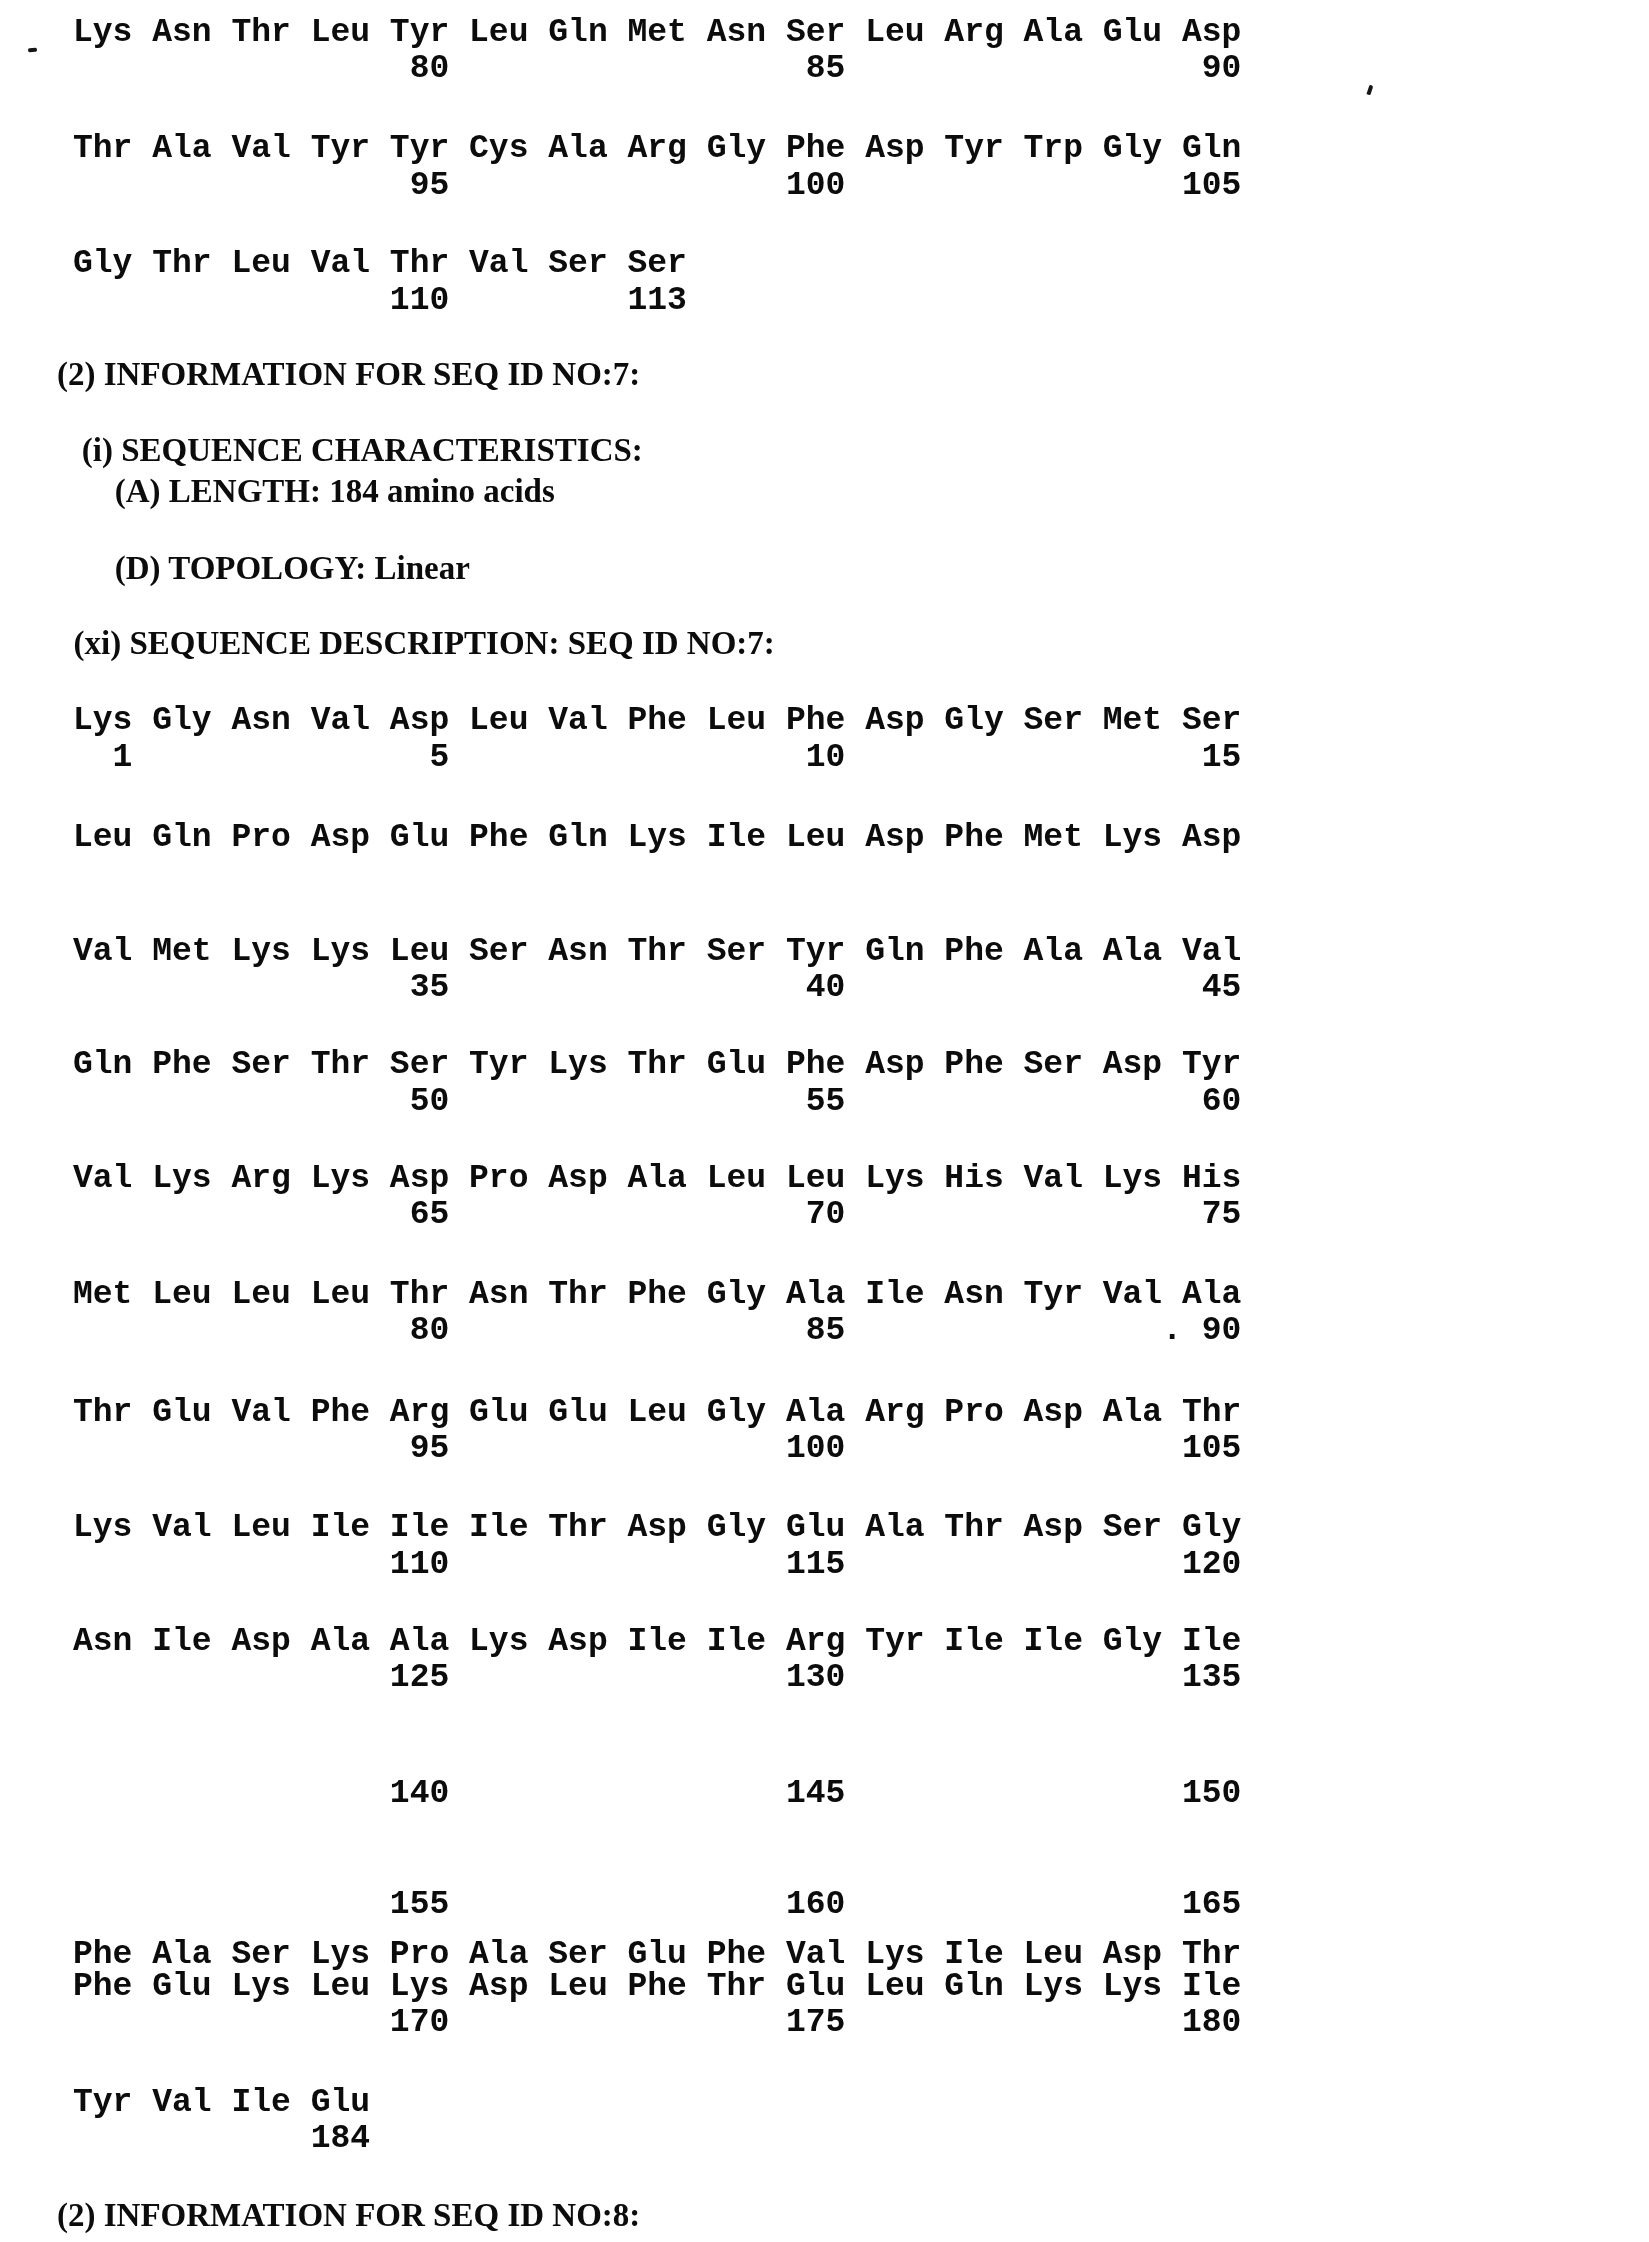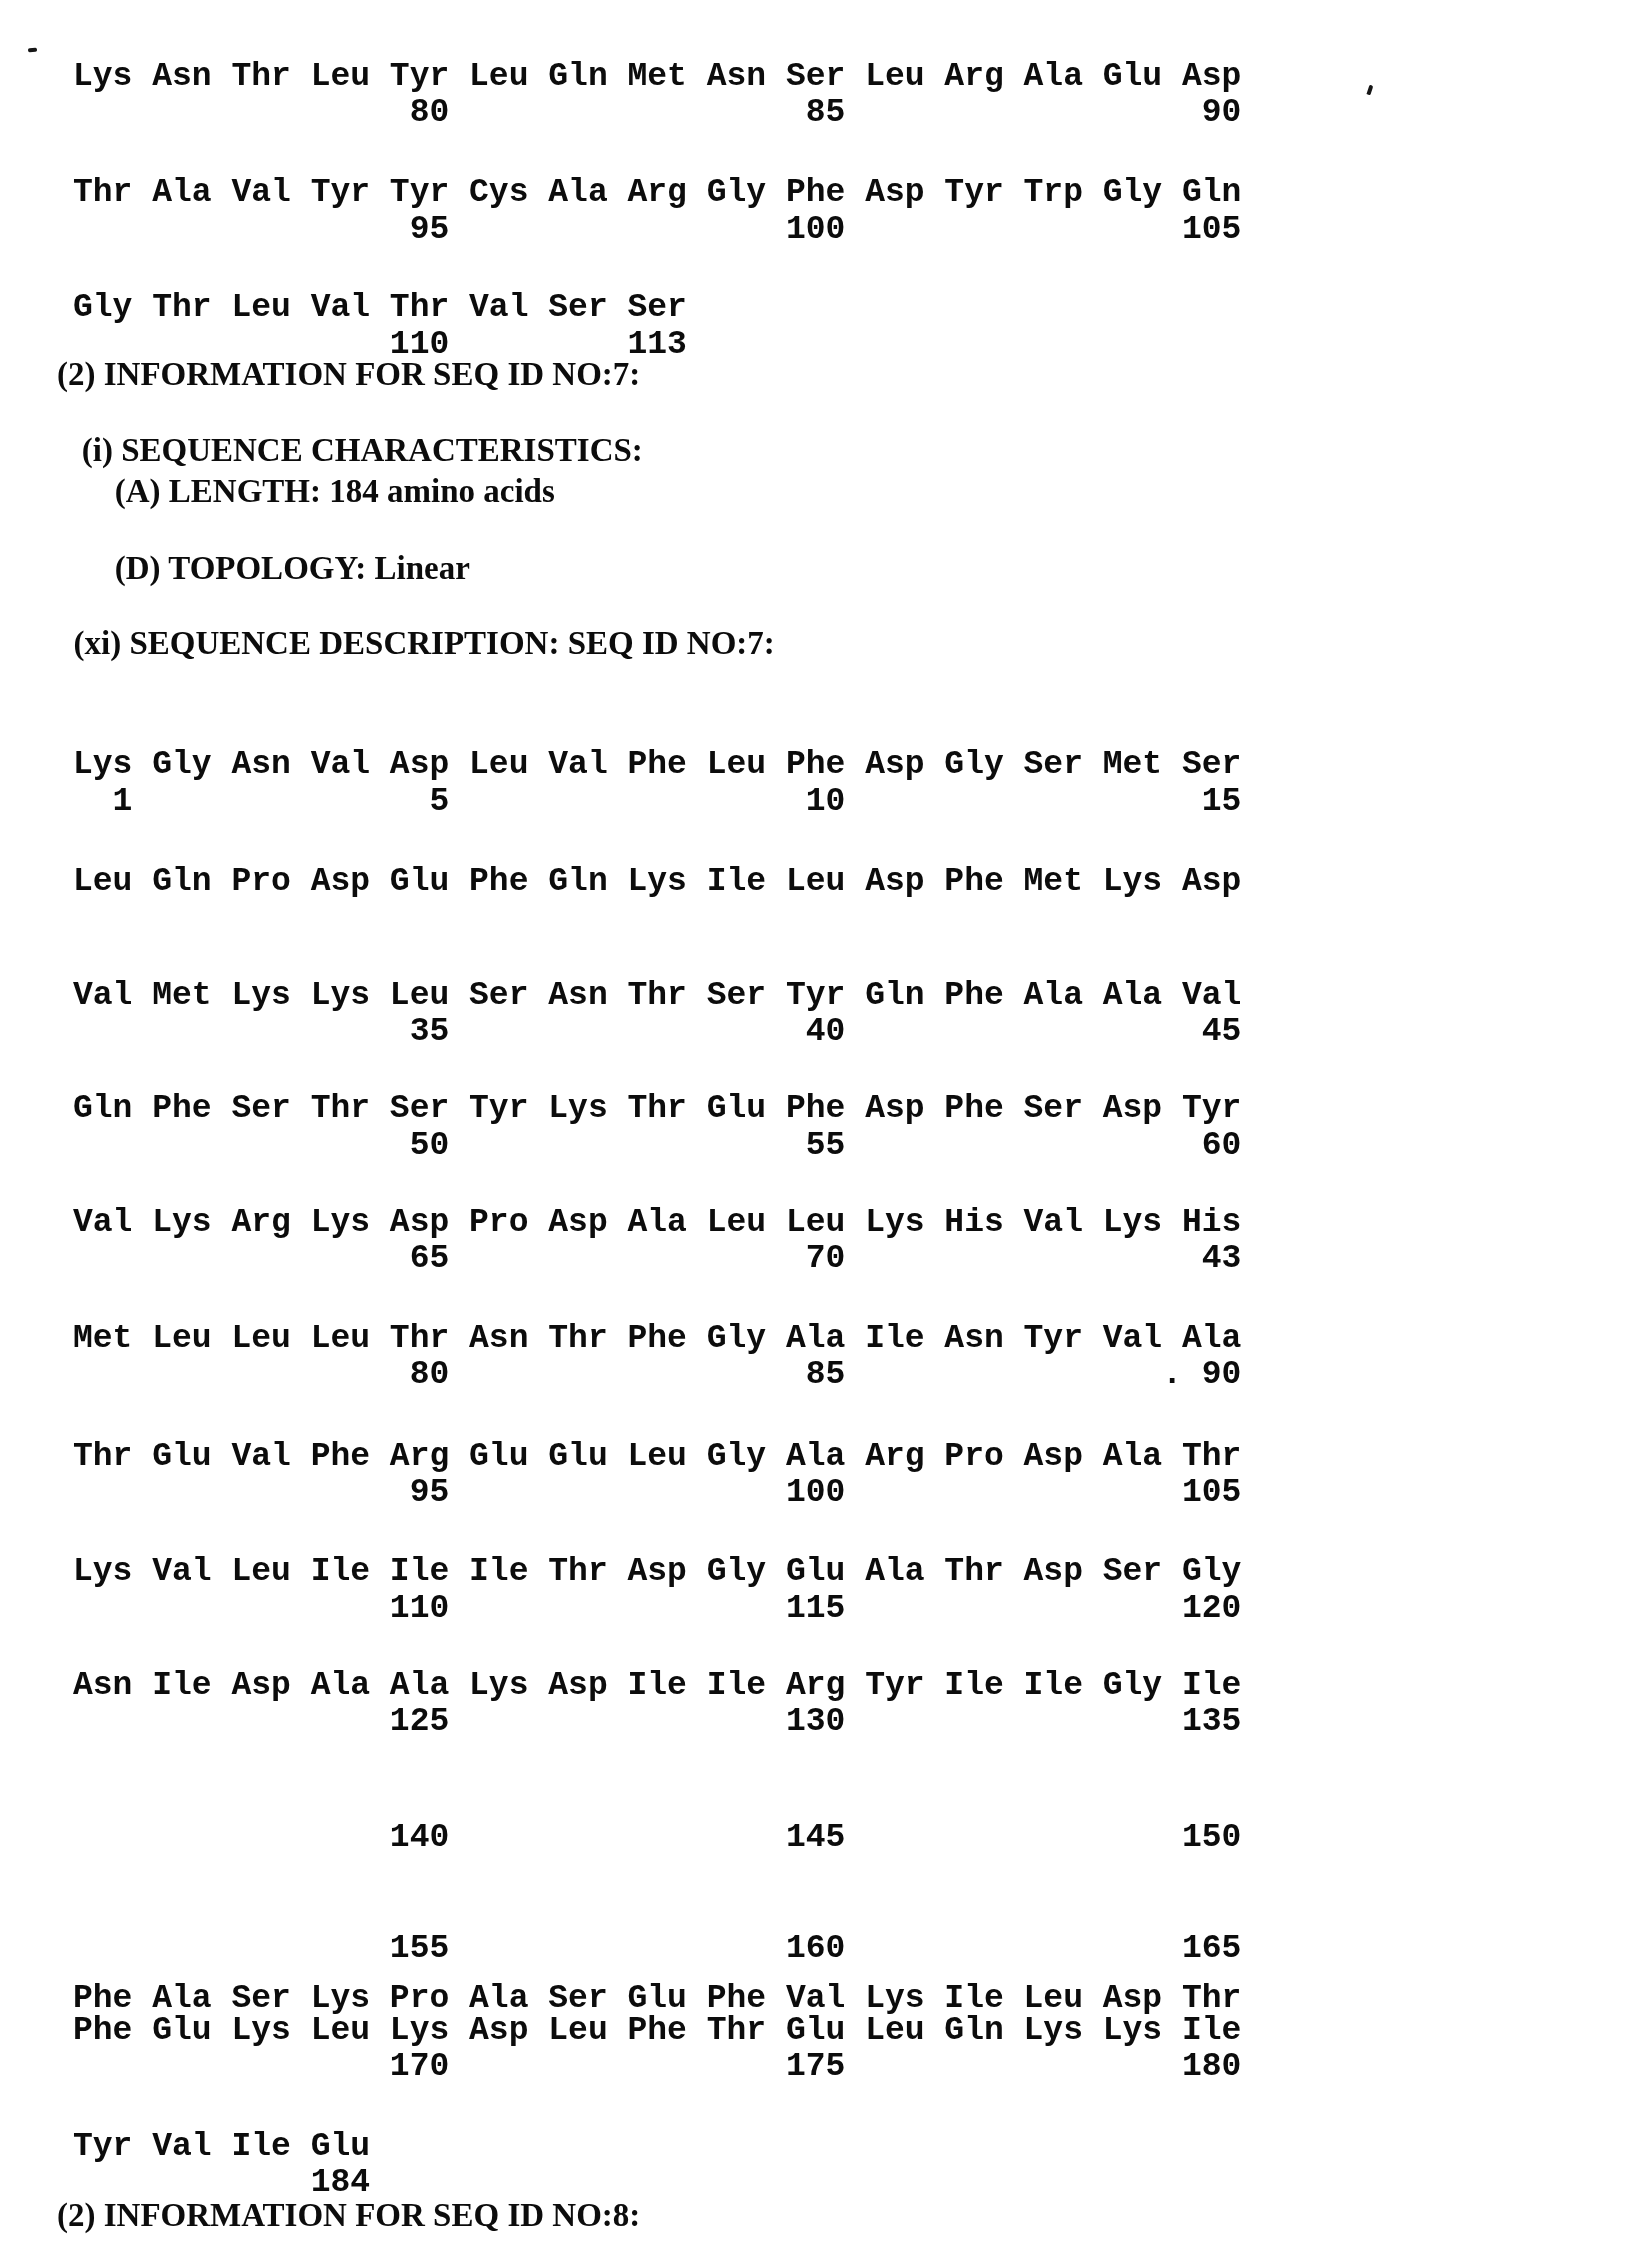--- a/index.html
+++ b/index.html
@@ -18,21 +18,21 @@
   .ln {
     position: absolute;
     white-space: pre;
     font-family: "Liberation Mono", "DejaVu Sans Mono", monospace;
     font-weight: bold;
     font-size: 33px;
     line-height: 33px;
     color: #0c0c0c;
     letter-spacing: 0;
   }
-  .seq  { left: 73px; margin-top: 44px; }
+  .seq  { left: 73px; }
   .info { left: 57px; font-family: Liberation Serif, serif; }
   .artifact {
     position: absolute;
     background: #161616;
   }
   .artifact-dash {
     left: 28px;
     top: 48px;
     width: 8.7px;
     height: 3.5px;
@@ -70,21 +70,21 @@
   <div class="ln info" style="top:627px">  (xi) SEQUENCE DESCRIPTION: SEQ ID NO:7:</div>
 
   <div class="ln seq" style="top:704px">Lys Gly Asn Val Asp Leu Val Phe Leu Phe Asp Gly Ser Met Ser</div>
   <div class="ln seq" style="top:741px">  1               5                  10                  15</div>
   <div class="ln seq" style="top:821px">Leu Gln Pro Asp Glu Phe Gln Lys Ile Leu Asp Phe Met Lys Asp</div>
   <div class="ln seq" style="top:935px">Val Met Lys Lys Leu Ser Asn Thr Ser Tyr Gln Phe Ala Ala Val</div>
   <div class="ln seq" style="top:971px">                 35                  40                  45</div>
   <div class="ln seq" style="top:1048px">Gln Phe Ser Thr Ser Tyr Lys Thr Glu Phe Asp Phe Ser Asp Tyr</div>
   <div class="ln seq" style="top:1085px">                 50                  55                  60</div>
   <div class="ln seq" style="top:1162px">Val Lys Arg Lys Asp Pro Asp Ala Leu Leu Lys His Val Lys His</div>
-  <div class="ln seq" style="top:1198px">                 65                  70                  43</div>
+  <div class="ln seq" style="top:1198px">                 65                  70                  75</div>
   <div class="ln seq" style="top:1278px">Met Leu Leu Leu Thr Asn Thr Phe Gly Ala Ile Asn Tyr Val Ala</div>
   <div class="ln seq" style="top:1314px">                 80                  85                . 90</div>
   <div class="ln seq" style="top:1396px">Thr Glu Val Phe Arg Glu Glu Leu Gly Ala Arg Pro Asp Ala Thr</div>
   <div class="ln seq" style="top:1432px">                 95                 100                 105</div>
   <div class="ln seq" style="top:1511px">Lys Val Leu Ile Ile Ile Thr Asp Gly Glu Ala Thr Asp Ser Gly</div>
   <div class="ln seq" style="top:1548px">                110                 115                 120</div>
   <div class="ln seq" style="top:1625px">Asn Ile Asp Ala Ala Lys Asp Ile Ile Arg Tyr Ile Ile Gly Ile</div>
   <div class="ln seq" style="top:1661px">                125                 130                 135</div>
   <div class="ln seq" style="top:1777px">                140                 145                 150</div>
   <div class="ln seq" style="top:1938px">Phe Ala Ser Lys Pro Ala Ser Glu Phe Val Lys Ile Leu Asp Thr</div>

